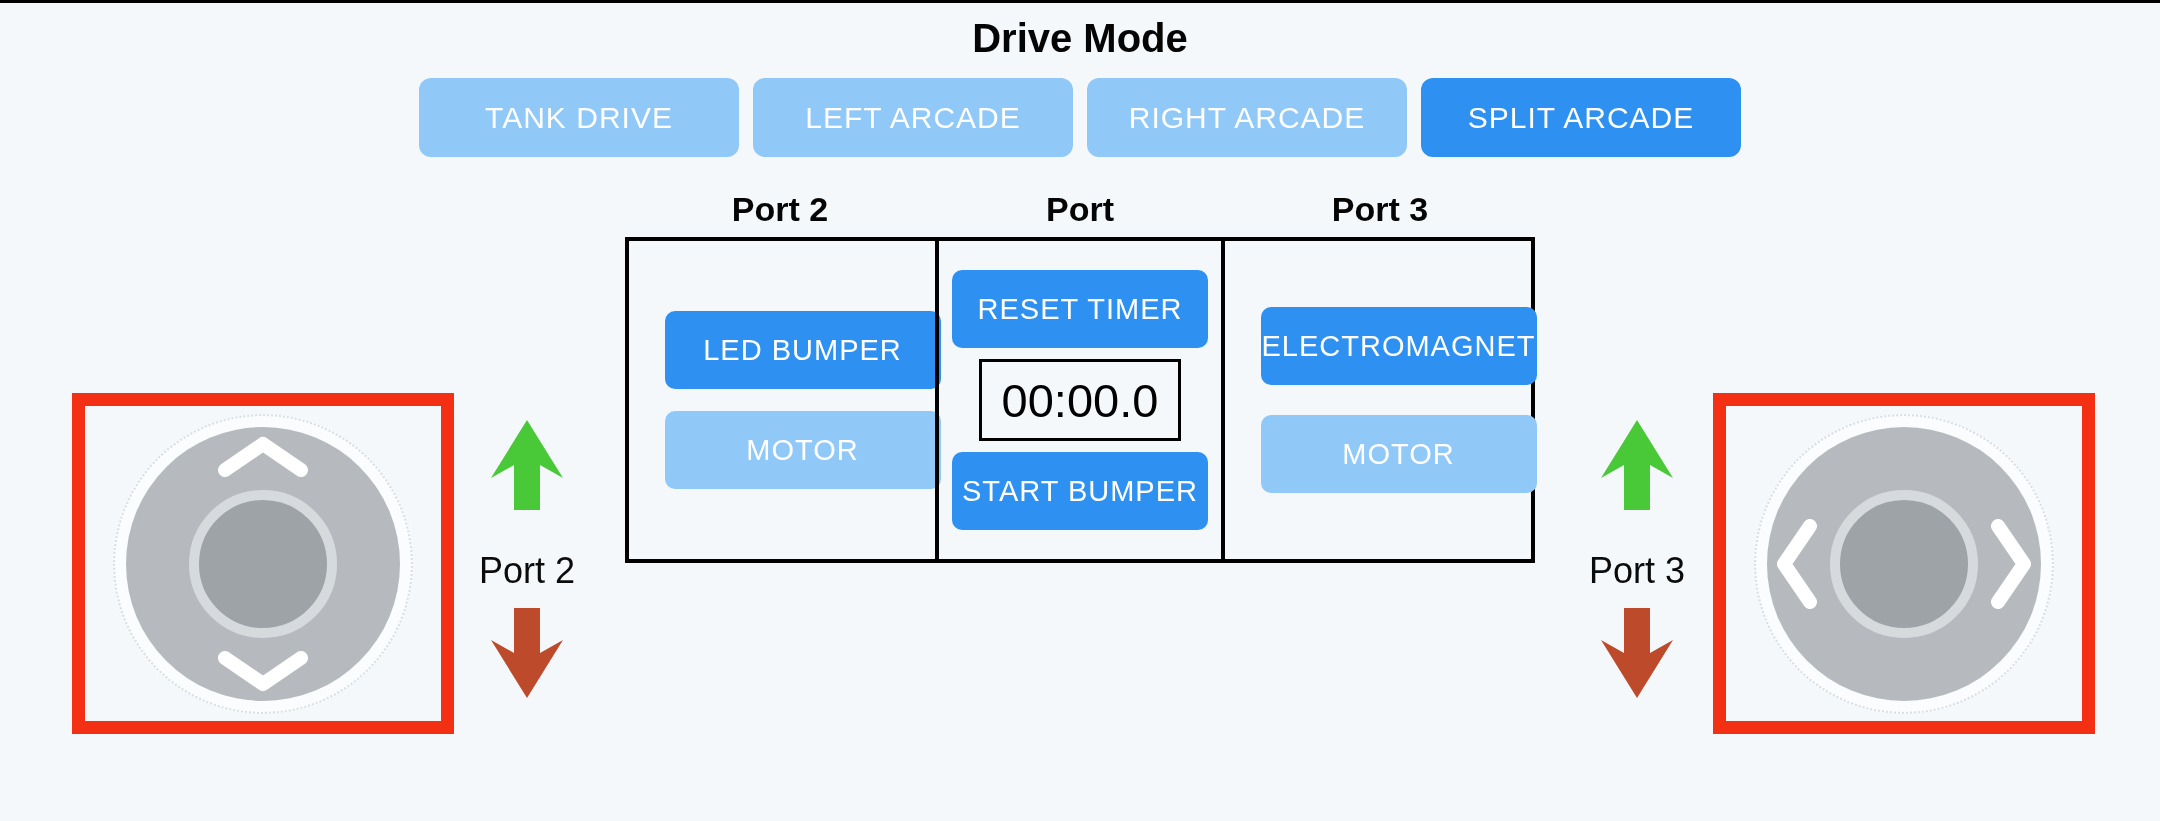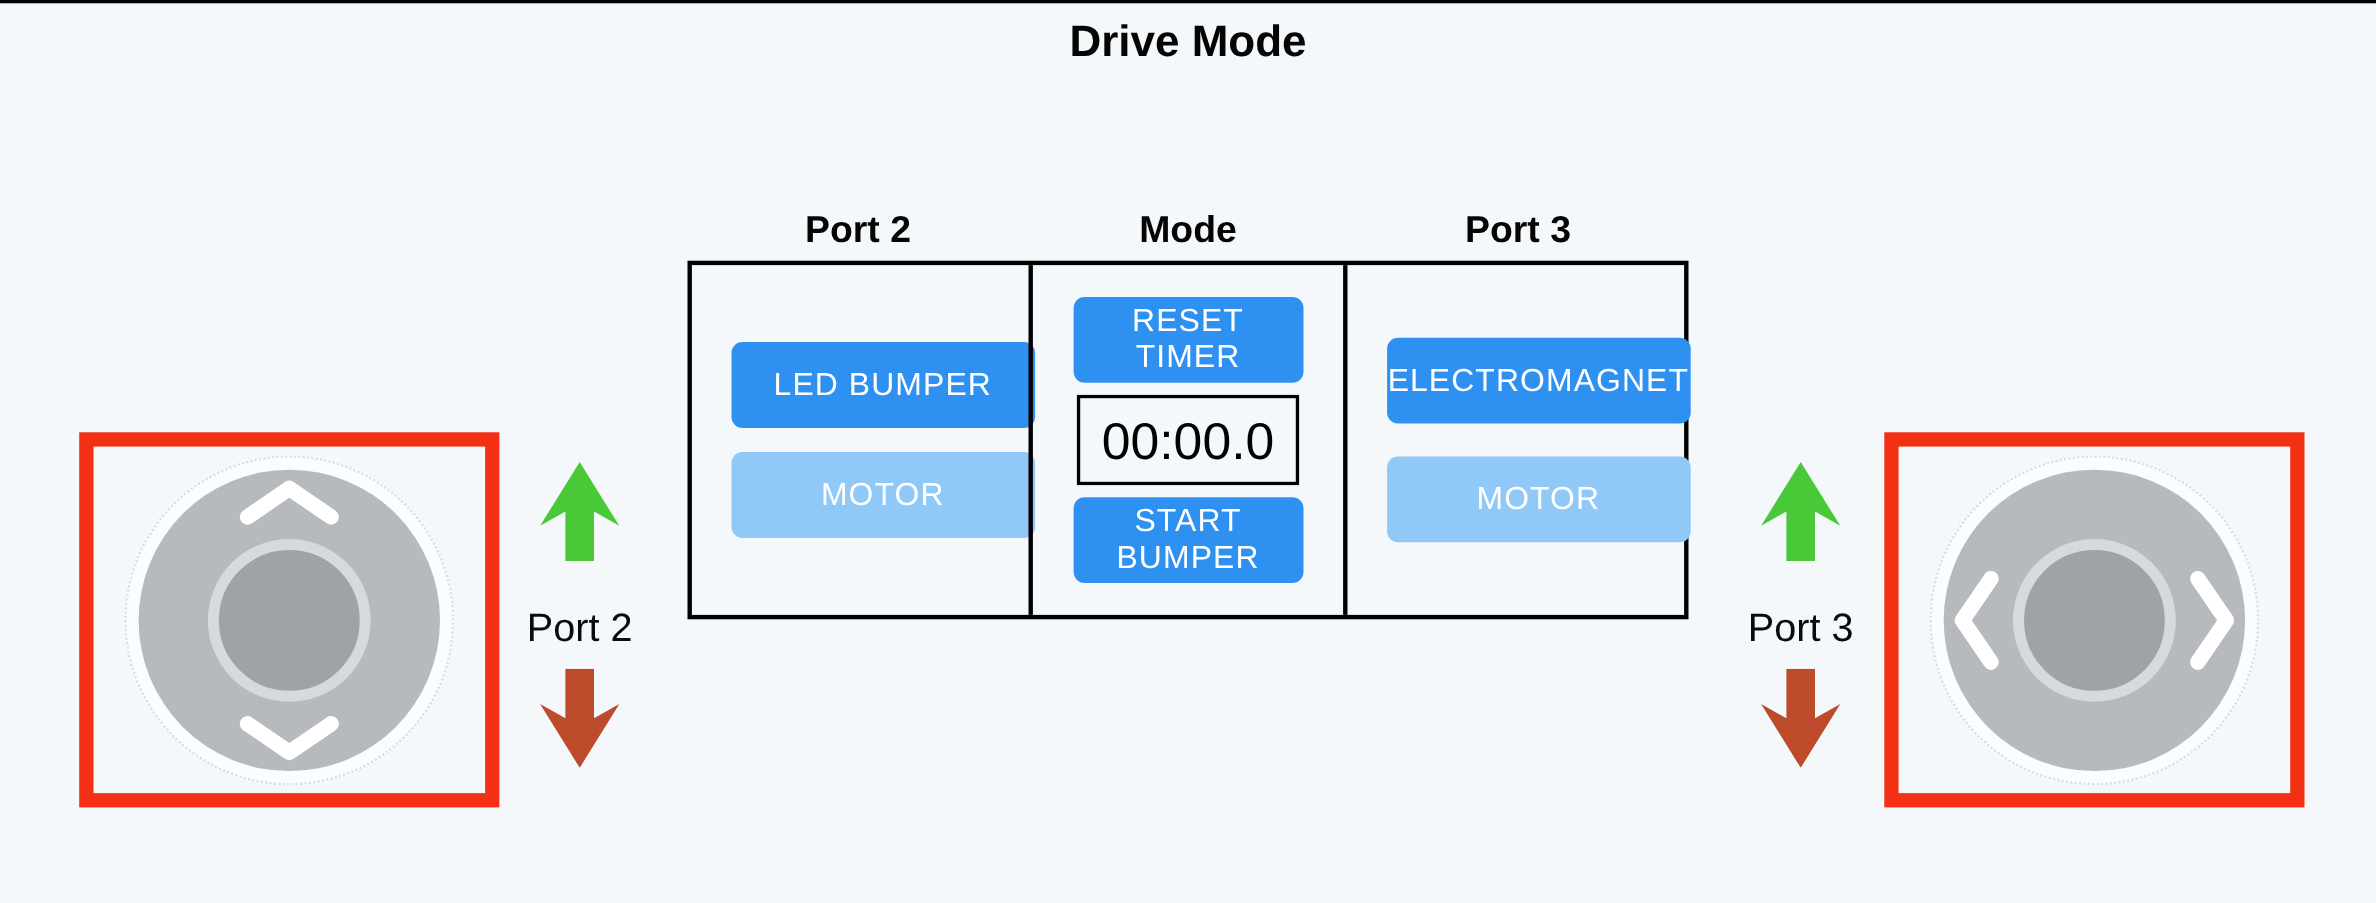--- a/index.html
+++ b/index.html
@@ -39,21 +39,21 @@
   .col{display:flex;flex-direction:column;align-items:center;justify-content:center;box-sizing:border-box;}
   .col1{width:306px;gap:22px;}
   .col2{width:290px;border-left:4px solid var(--table-border,#000);border-right:4px solid var(--table-border,#000);gap:11px;}
   .col3{width:306px;gap:30px;}
   .tbtn{
     height:78px;border-radius:10px;border:none;font-family:inherit;
     color:var(--button-text,#fff);font-size:29px;letter-spacing:1px;
     display:flex;align-items:center;justify-content:center;cursor:pointer;
   }
   .w-wide{width:276px;margin-left:41px;}
-  .w-timer{width:209px;}
+  .w-timer{width:256px;}
   .tbtn.on{background:var(--button-active,#2E91F2);}
   .tbtn.off{background:var(--button-inactive,#90C8F8);text-align:center;}
   .timer-display{
     width:202px;height:82px;border:3px solid #000;box-sizing:border-box;
     display:flex;align-items:center;justify-content:center;
     font-size:47px;color:#000;letter-spacing:0px;
   }
 
   
   .jbox{
@@ -94,24 +94,30 @@
   .arrow-down-wrap{margin-top:16px;}
 </style>
 </head>
 <body>
 
 <div class="stage">
   <div class="topline"></div>
 
   <h1 class="title">Drive Mode</h1>
 
+  <div class="drive-row">
+    <button class="drive-btn">TANK DRIVE</button>
+    <button class="drive-btn">LEFT ARCADE</button>
+    <button class="drive-btn">RIGHT ARCADE</button>
+    <button class="drive-btn active">SPLIT ARCADE</button>
+  </div>
 
   <div class="table-headers">
     <div class="hcell hc1">Port 2</div>
-    <div class="hcell hc2">Mode</div>
+    <div class="hcell hc2">Port</div>
     <div class="hcell hc3">Port 3</div>
   </div>
 
   <div class="ctable">
     <div class="col col1">
       <button class="tbtn on w-wide">LED BUMPER</button>
       <button class="tbtn off w-wide">MOTOR</button>
     </div>
     <div class="col col2">
       <button class="tbtn on w-timer">RESET TIMER</button>

